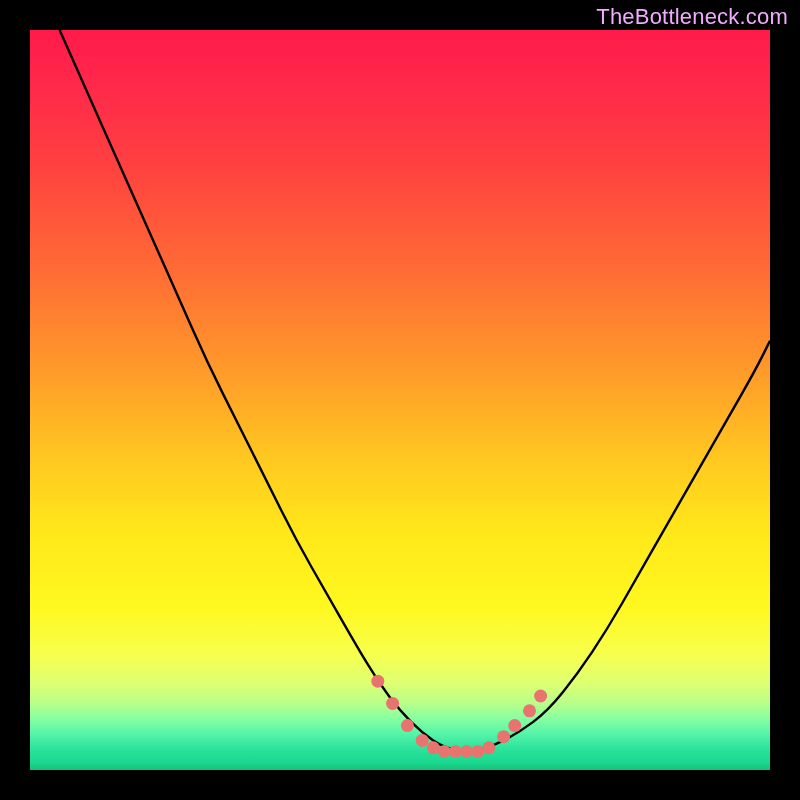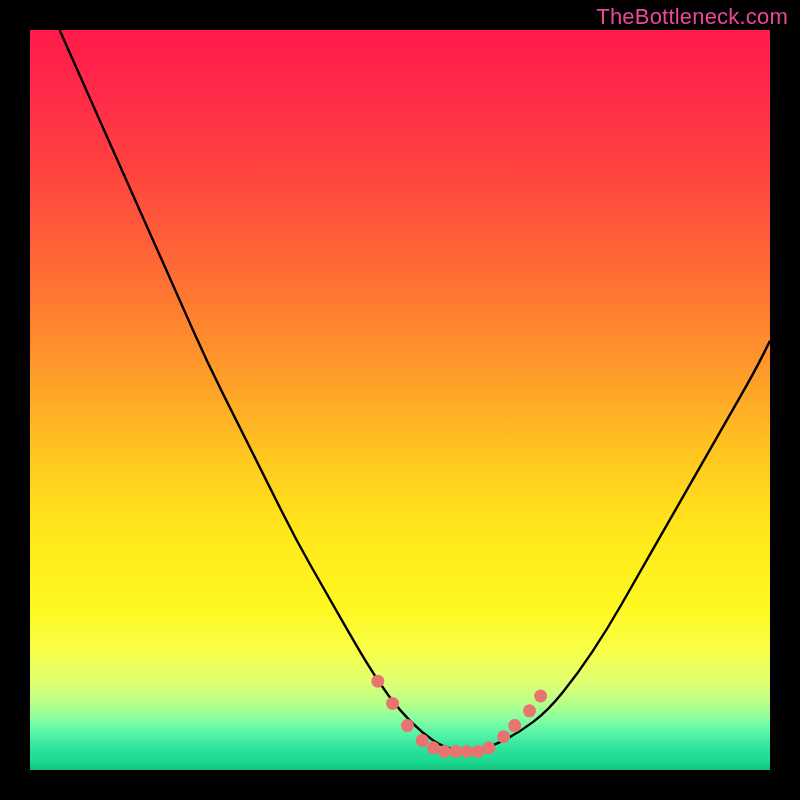--- a/index.html
+++ b/index.html
@@ -49,21 +49,21 @@
     position: absolute;
     top: 0; left: 0;
     width: 740px; height: 740px;
     pointer-events: none;
   }
   .watermark {
     position: absolute;
     top: 4px;
     right: 12px;
     font-size: 22px;
-    color: #ec4899;
+    color: #f0abfc;
     letter-spacing: 0.2px;
     font-weight: 400;
   }
 </style>
 </head>
 <body>
 
 <div class="frame">
   <div class="watermark">TheBottleneck.com</div>
 

